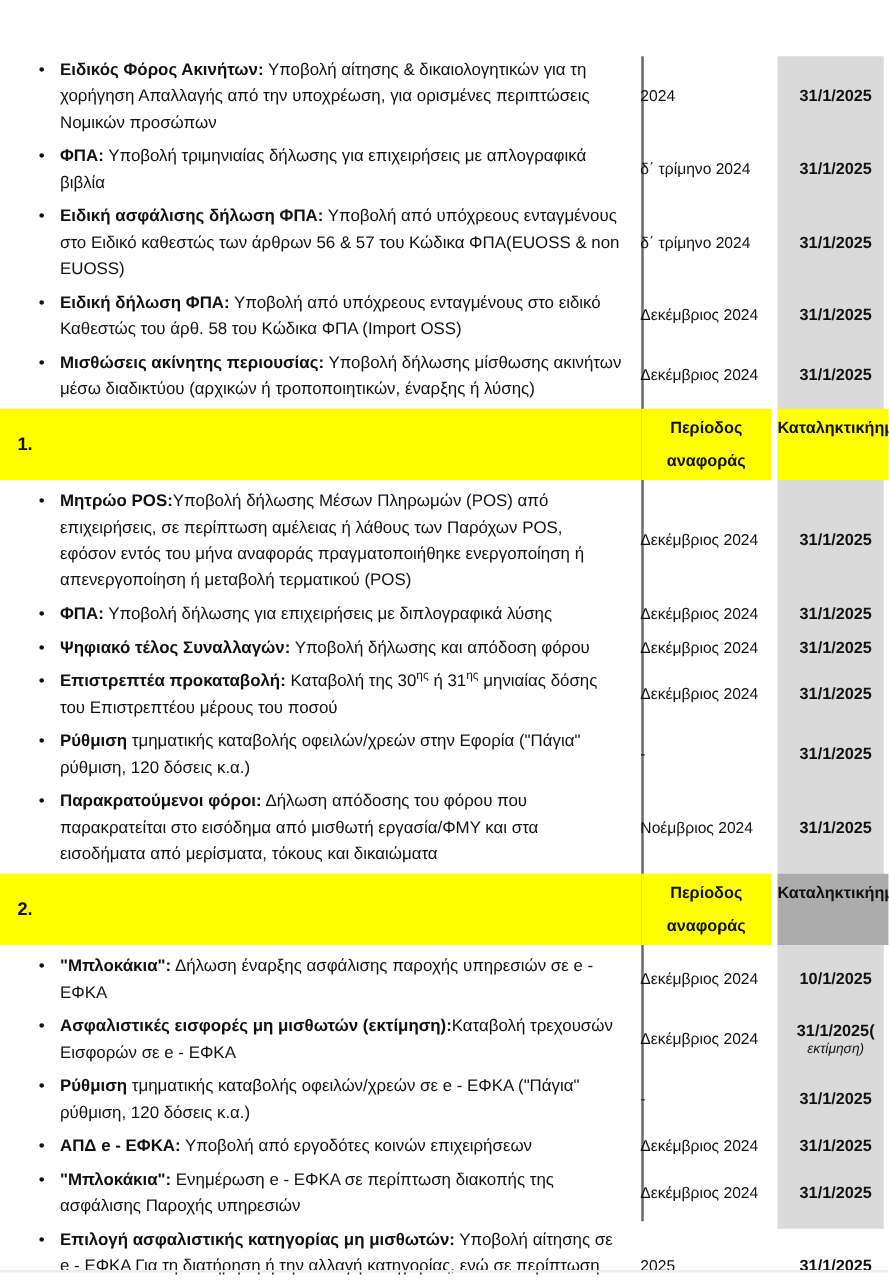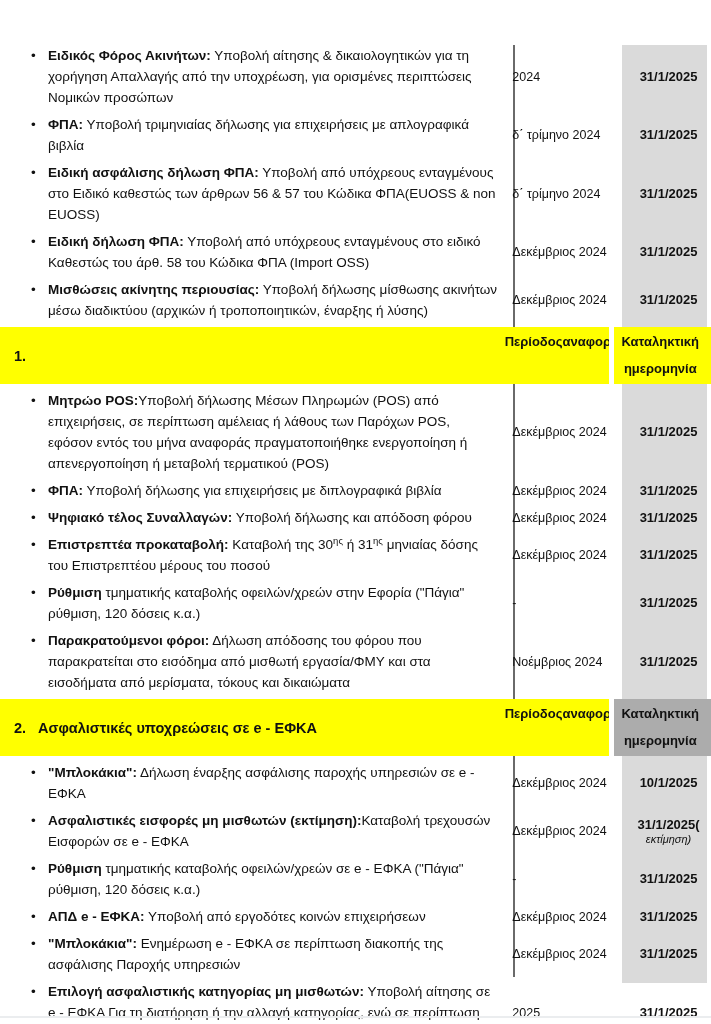--- a/index.html
+++ b/index.html
@@ -22,23 +22,23 @@
   .desc .bullet{position:absolute;left:31px;top:0;font-size:13.5px;}
   .desc b{font-weight:700;}
   .desc sup{font-size:9.5px;vertical-align:super;line-height:0;}
   .period{width:109px;text-align:left;font-size:12.5px;line-height:16px;}
   .deadline{width:85px;margin-left:5px;text-align:center;font-weight:700;font-size:13px;line-height:16px;}
   .deadline .note{display:block;font-weight:400;font-style:italic;font-size:11px;line-height:13px;}
 
   .band{display:flex;height:57px;}
   .band-left{width:513px;display:flex;align-items:center;font-weight:700;font-size:14.5px;box-sizing:border-box;padding-left:14px;}
   .band-left .num{display:inline-block;width:24px;}
-  .band-mid{width:104px;display:flex;flex-direction:row;justify-content:space-between;box-sizing:border-box;padding:8px 0;text-align:center;font-weight:700;font-size:13px;line-height:14px;}
+  .band-mid{width:104px;display:flex;flex-direction:column;justify-content:space-between;box-sizing:border-box;padding:8px 0;text-align:center;font-weight:700;font-size:13px;line-height:14px;}
   .band-gap{width:5px;background:#ffffff;}
-  .band-right{width:99px;display:flex;flex-direction:column;justify-content:space-between;box-sizing:border-box;padding:8px 4px 8px 0;text-align:center;font-weight:700;font-size:13px;line-height:14px;}
+  .band-right{width:89px;display:flex;flex-direction:row;justify-content:space-between;box-sizing:border-box;padding:8px 4px 8px 0;text-align:center;font-weight:700;font-size:13px;line-height:14px;}
 </style>
 </head>
 <body>
 
 <div class="page">
   <div class="gray-col"></div>
   <div class="divider"></div>
   <div class="flow">
       <div class="row block">
         <div class="desc"><span class="bullet">•</span><b>Ειδικός Φόρος Ακινήτων:</b><span> Υποβολή αίτησης &amp; δικαιολογητικών για τη χορήγηση Απαλλαγής από την υποχρέωση, για ορισμένες περιπτώσεις Νομικών προσώπων</span></div>
@@ -78,21 +78,21 @@
           <div>Καταληκτική</div>
           <div>ημερομηνία</div>
         </div>
       </div>
       <div class="row block">
         <div class="desc"><span class="bullet">•</span><b>Μητρώο POS:</b><span>Υποβολή δήλωσης Μέσων Πληρωμών (POS) από επιχειρήσεις, σε  περίπτωση αμέλειας ή λάθους των Παρόχων POS, εφόσον εντός του μήνα αναφοράς πραγματοποιήθηκε ενεργοποίηση ή απενεργοποίηση ή μεταβολή τερματικού (POS)</span></div>
         <div class="period">Δεκέμβριος 2024</div>
         <div class="deadline"><span>31/1/2025</span></div>
       </div>
       <div class="row block">
-        <div class="desc"><span class="bullet">•</span><b>ΦΠΑ:</b><span> Υποβολή δήλωσης για επιχειρήσεις με διπλογραφικά βιβλία</span></div>
+        <div class="desc"><span class="bullet">•</span><b>ΦΠΑ:</b><span> Υποβολή δήλωσης για επιχειρήσεις με διπλογραφικά λύσης</span></div>
         <div class="period">Δεκέμβριος 2024</div>
         <div class="deadline"><span>31/1/2025</span></div>
       </div>
       <div class="row block">
         <div class="desc"><span class="bullet">•</span><b>Ψηφιακό τέλος Συναλλαγών:</b><span> Υποβολή δήλωσης και απόδοση φόρου</span></div>
         <div class="period">Δεκέμβριος 2024</div>
         <div class="deadline"><span>31/1/2025</span></div>
       </div>
       <div class="row block">
         <div class="desc"><span class="bullet">•</span><b>Επιστρεπτέα προκαταβολή:</b><span> Καταβολή της 30</span><sup>ης</sup><span> ή 31</span><sup>ης</sup><span> μηνιαίας δόσης του Επιστρεπτέου μέρους του ποσού</span></div>
@@ -105,21 +105,20 @@
         <div class="deadline"><span>31/1/2025</span></div>
       </div>
       <div class="row block">
         <div class="desc"><span class="bullet">•</span><b>Παρακρατούμενοι φόροι:</b><span> Δήλωση απόδοσης του φόρου που παρακρατείται στο εισόδημα από μισθωτή εργασία/ΦΜΥ και στα εισοδήματα από μερίσματα, τόκους και δικαιώματα</span></div>
         <div class="period">Νοέμβριος 2024</div>
         <div class="deadline"><span>31/1/2025</span></div>
       </div>
       <div class="band block">
         <div class="band-left" style="background: rgb(255, 255, 0);">
           <span class="num">2.</span>
-          <span>Ασφαλιστικές υποχρεώσεις σε e - ΕΦΚΑ</span>
         </div>
         <div class="band-mid" style="background: rgb(255, 255, 0);">
           <div>Περίοδος</div>
           <div>αναφοράς</div>
         </div>
         <div class="band-gap"></div>
         <div class="band-right" style="background: rgb(172, 172, 172);">
           <div>Καταληκτική</div>
           <div>ημερομηνία</div>
         </div>

